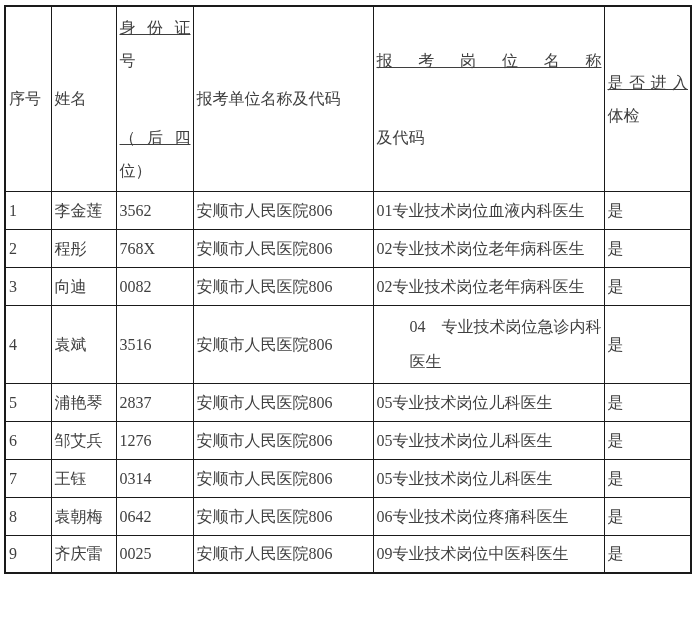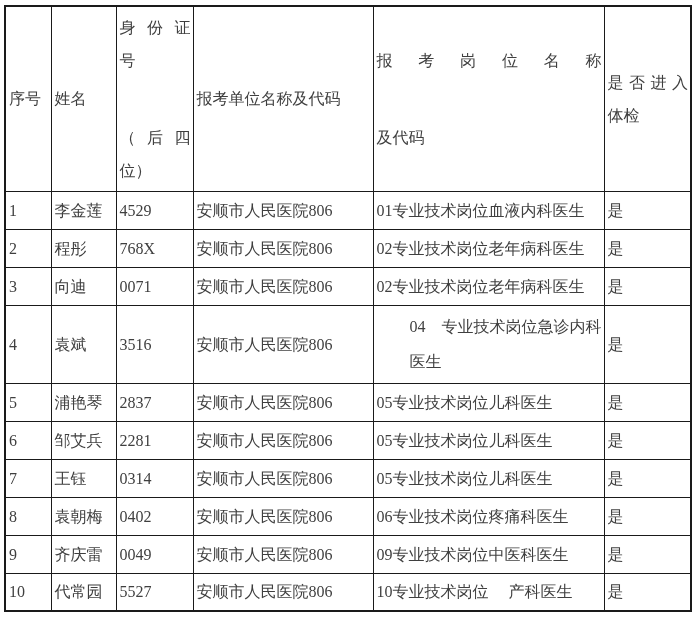--- a/index.html
+++ b/index.html
@@ -25,21 +25,21 @@
     text-align:left;vertical-align:middle;
     padding:0 2px 0 3px;
     overflow:hidden;
   }
   thead tr{height:185px;}
   tbody tr{height:38px;}
   tbody tr.tall{height:78px;}
   td{line-height:35px;white-space:nowrap;word-break:break-all;}
   tr.tall td.position-cell{white-space:normal;padding-left:36px;}
   .hline{line-height:33px;white-space:nowrap;}
-  .hline.spread{text-align:justify;text-align-last:justify;text-justify:inter-character;white-space:normal;}
+  .hline.spread{text-align:justify;text-align-last:justify;text-justify:inter-character;white-space:normal;text-decoration:underline;}
   .hline.gap-above{margin-top:44px;}
 </style>
 </head>
 <body>
 
 <div class="sheet">
   <table class="roster">
     <colgroup>
       <col style="width:46px">
       <col style="width:65px">
@@ -72,37 +72,37 @@
         <th>
             <div class="hline spread">是否进入</div>
             <div class="hline">体检</div>
           </th>
       </tr>
     </thead>
     <tbody>
         <tr>
       <td class="serial-cell">1</td>
       <td class="name-cell">李金莲</td>
-      <td class="id-cell">4529</td>
+      <td class="id-cell">3562</td>
       <td class="unit-cell">安顺市人民医院806</td>
       <td class="position-cell">01专业技术岗位血液内科医生</td>
       <td class="medical-cell">是</td>
     </tr>
         <tr>
       <td class="serial-cell">2</td>
       <td class="name-cell">程彤</td>
       <td class="id-cell">768X</td>
       <td class="unit-cell">安顺市人民医院806</td>
       <td class="position-cell">02专业技术岗位老年病科医生</td>
       <td class="medical-cell">是</td>
     </tr>
         <tr>
       <td class="serial-cell">3</td>
       <td class="name-cell">向迪</td>
-      <td class="id-cell">0071</td>
+      <td class="id-cell">0082</td>
       <td class="unit-cell">安顺市人民医院806</td>
       <td class="position-cell">02专业技术岗位老年病科医生</td>
       <td class="medical-cell">是</td>
     </tr>
         <tr class="tall">
       <td class="serial-cell">4</td>
       <td class="name-cell">袁斌</td>
       <td class="id-cell">3516</td>
       <td class="unit-cell">安顺市人民医院806</td>
       <td class="position-cell">04　专业技术岗位急诊内科医生</td>
@@ -112,53 +112,45 @@
       <td class="serial-cell">5</td>
       <td class="name-cell">浦艳琴</td>
       <td class="id-cell">2837</td>
       <td class="unit-cell">安顺市人民医院806</td>
       <td class="position-cell">05专业技术岗位儿科医生</td>
       <td class="medical-cell">是</td>
     </tr>
         <tr>
       <td class="serial-cell">6</td>
       <td class="name-cell">邹艾兵</td>
-      <td class="id-cell">2281</td>
+      <td class="id-cell">1276</td>
       <td class="unit-cell">安顺市人民医院806</td>
       <td class="position-cell">05专业技术岗位儿科医生</td>
       <td class="medical-cell">是</td>
     </tr>
         <tr>
       <td class="serial-cell">7</td>
       <td class="name-cell">王钰</td>
       <td class="id-cell">0314</td>
       <td class="unit-cell">安顺市人民医院806</td>
       <td class="position-cell">05专业技术岗位儿科医生</td>
       <td class="medical-cell">是</td>
     </tr>
         <tr>
       <td class="serial-cell">8</td>
       <td class="name-cell">袁朝梅</td>
-      <td class="id-cell">0402</td>
+      <td class="id-cell">0642</td>
       <td class="unit-cell">安顺市人民医院806</td>
       <td class="position-cell">06专业技术岗位疼痛科医生</td>
       <td class="medical-cell">是</td>
     </tr>
         <tr>
       <td class="serial-cell">9</td>
       <td class="name-cell">齐庆雷</td>
-      <td class="id-cell">0049</td>
+      <td class="id-cell">0025</td>
       <td class="unit-cell">安顺市人民医院806</td>
       <td class="position-cell">09专业技术岗位中医科医生</td>
-      <td class="medical-cell">是</td>
-    </tr>
-        <tr>
-      <td class="serial-cell">10</td>
-      <td class="name-cell">代常园</td>
-      <td class="id-cell">5527</td>
-      <td class="unit-cell">安顺市人民医院806</td>
-      <td class="position-cell">10专业技术岗位　 产科医生</td>
       <td class="medical-cell">是</td>
     </tr>
       </tbody>
   </table>
 
 </div>
 
 </body></html>

